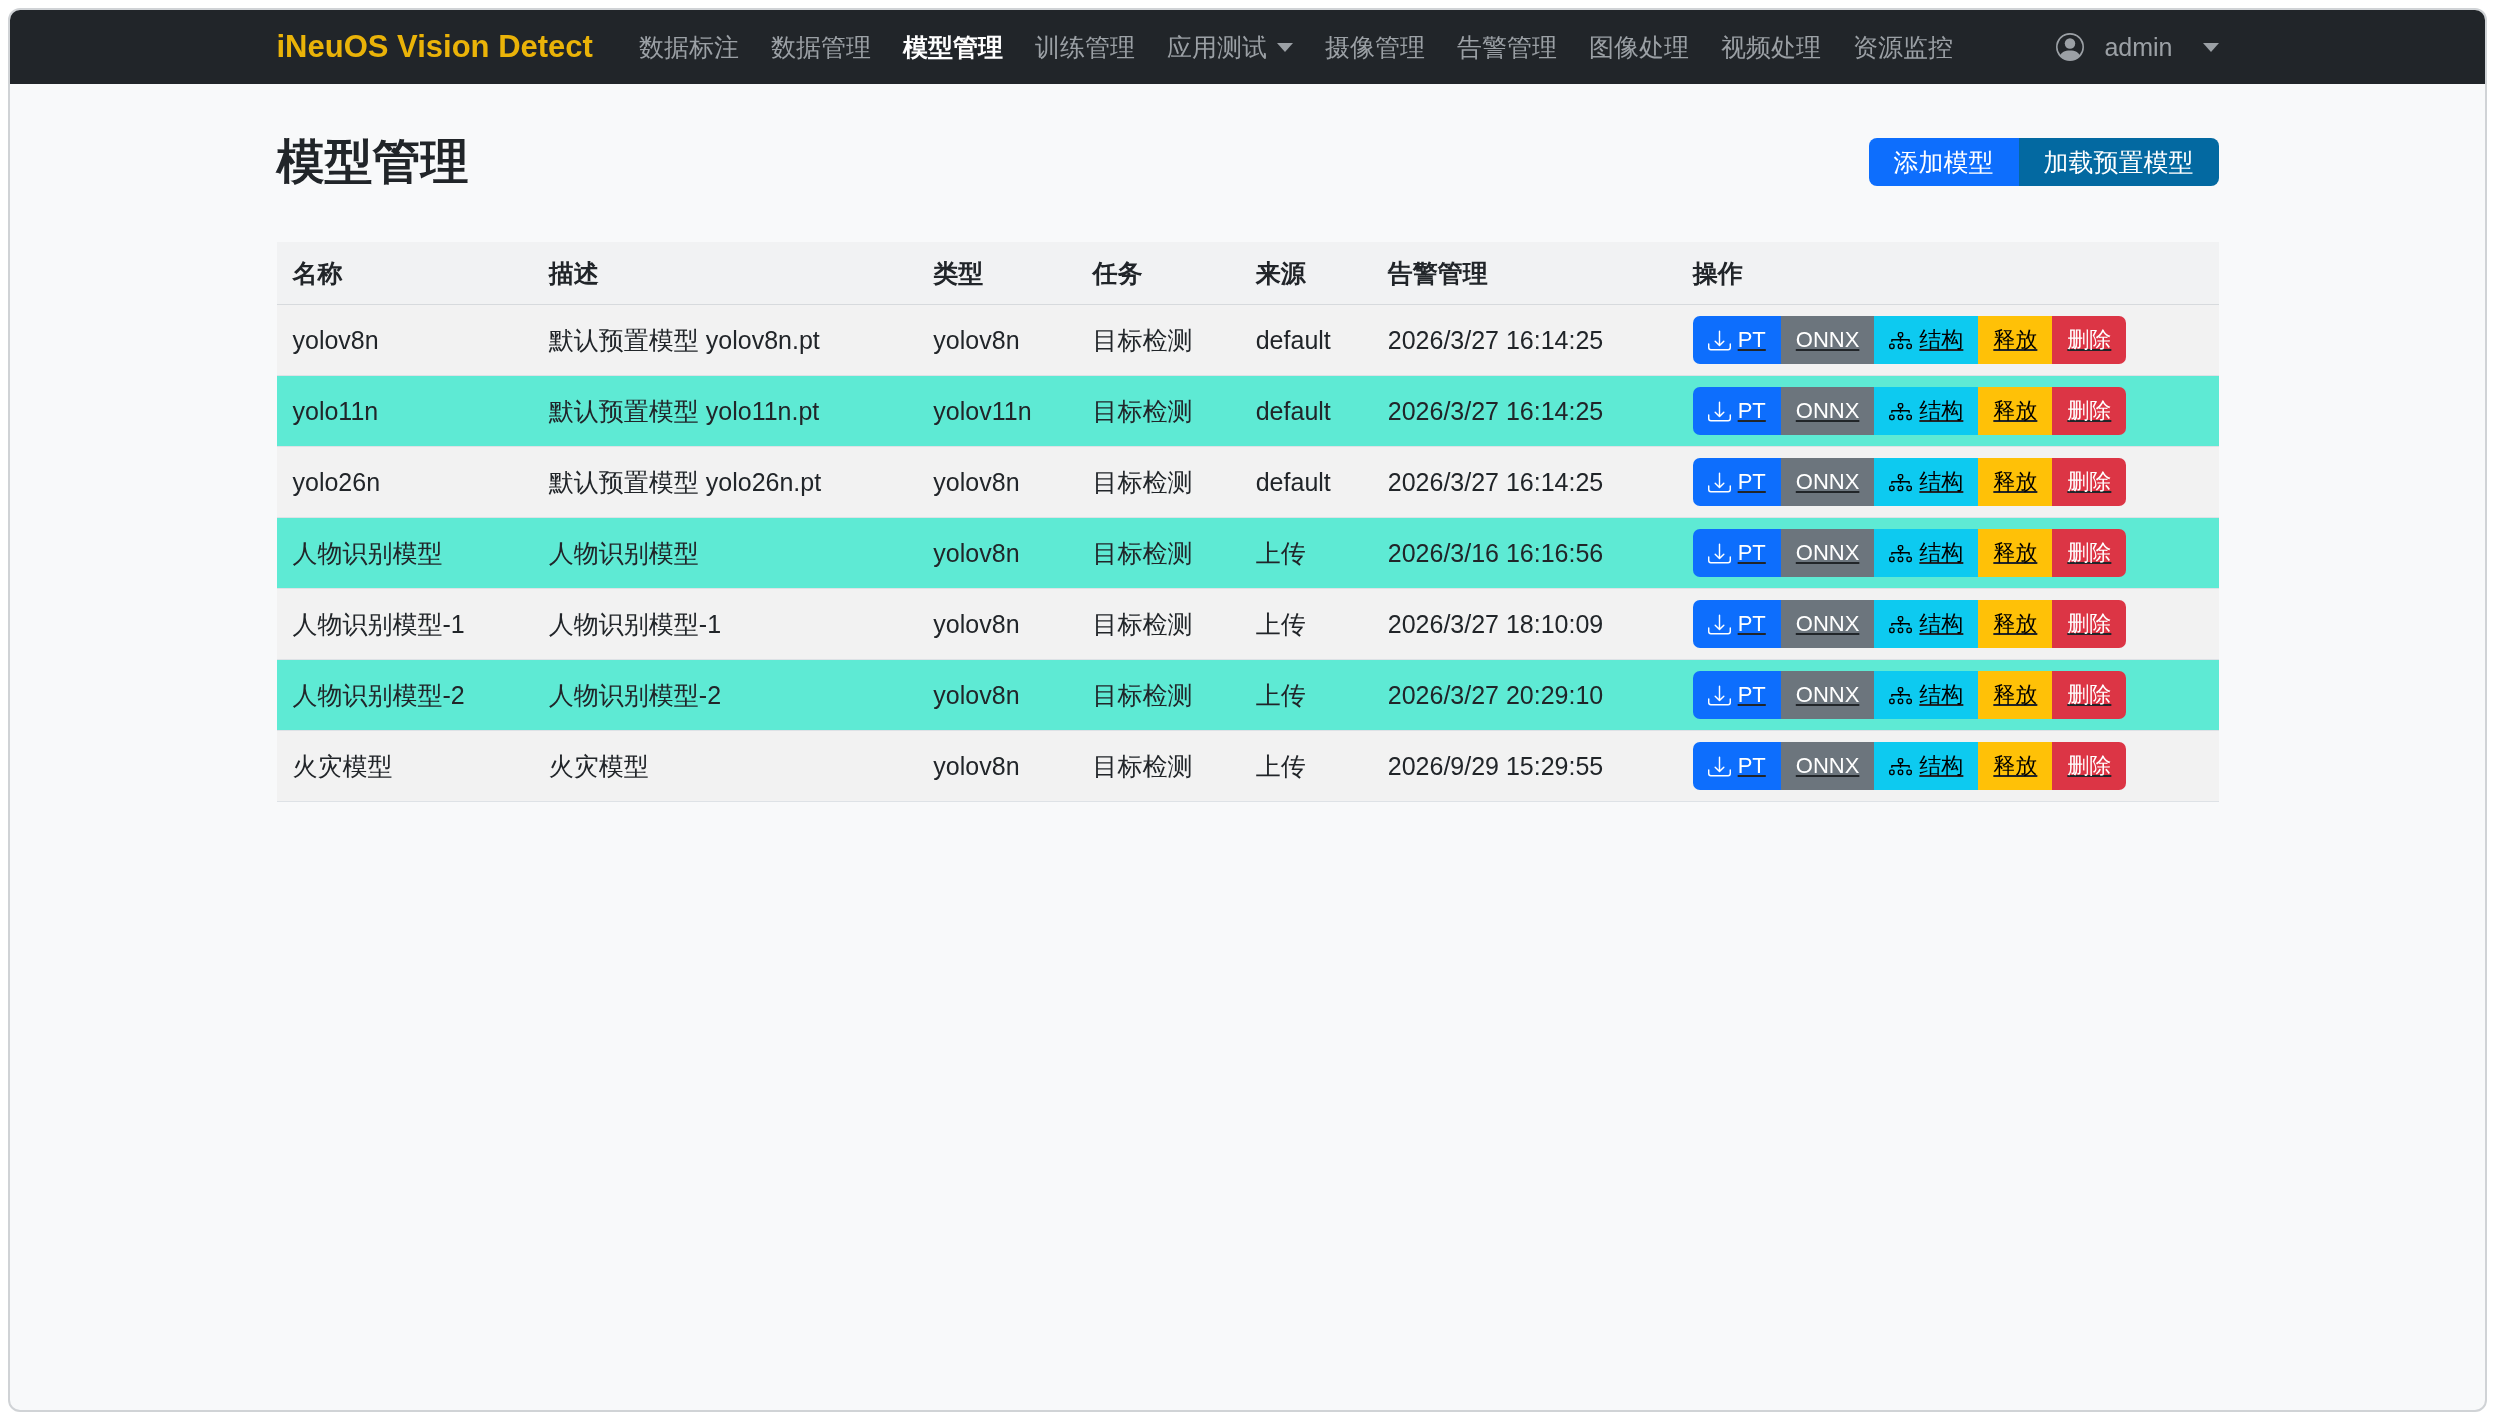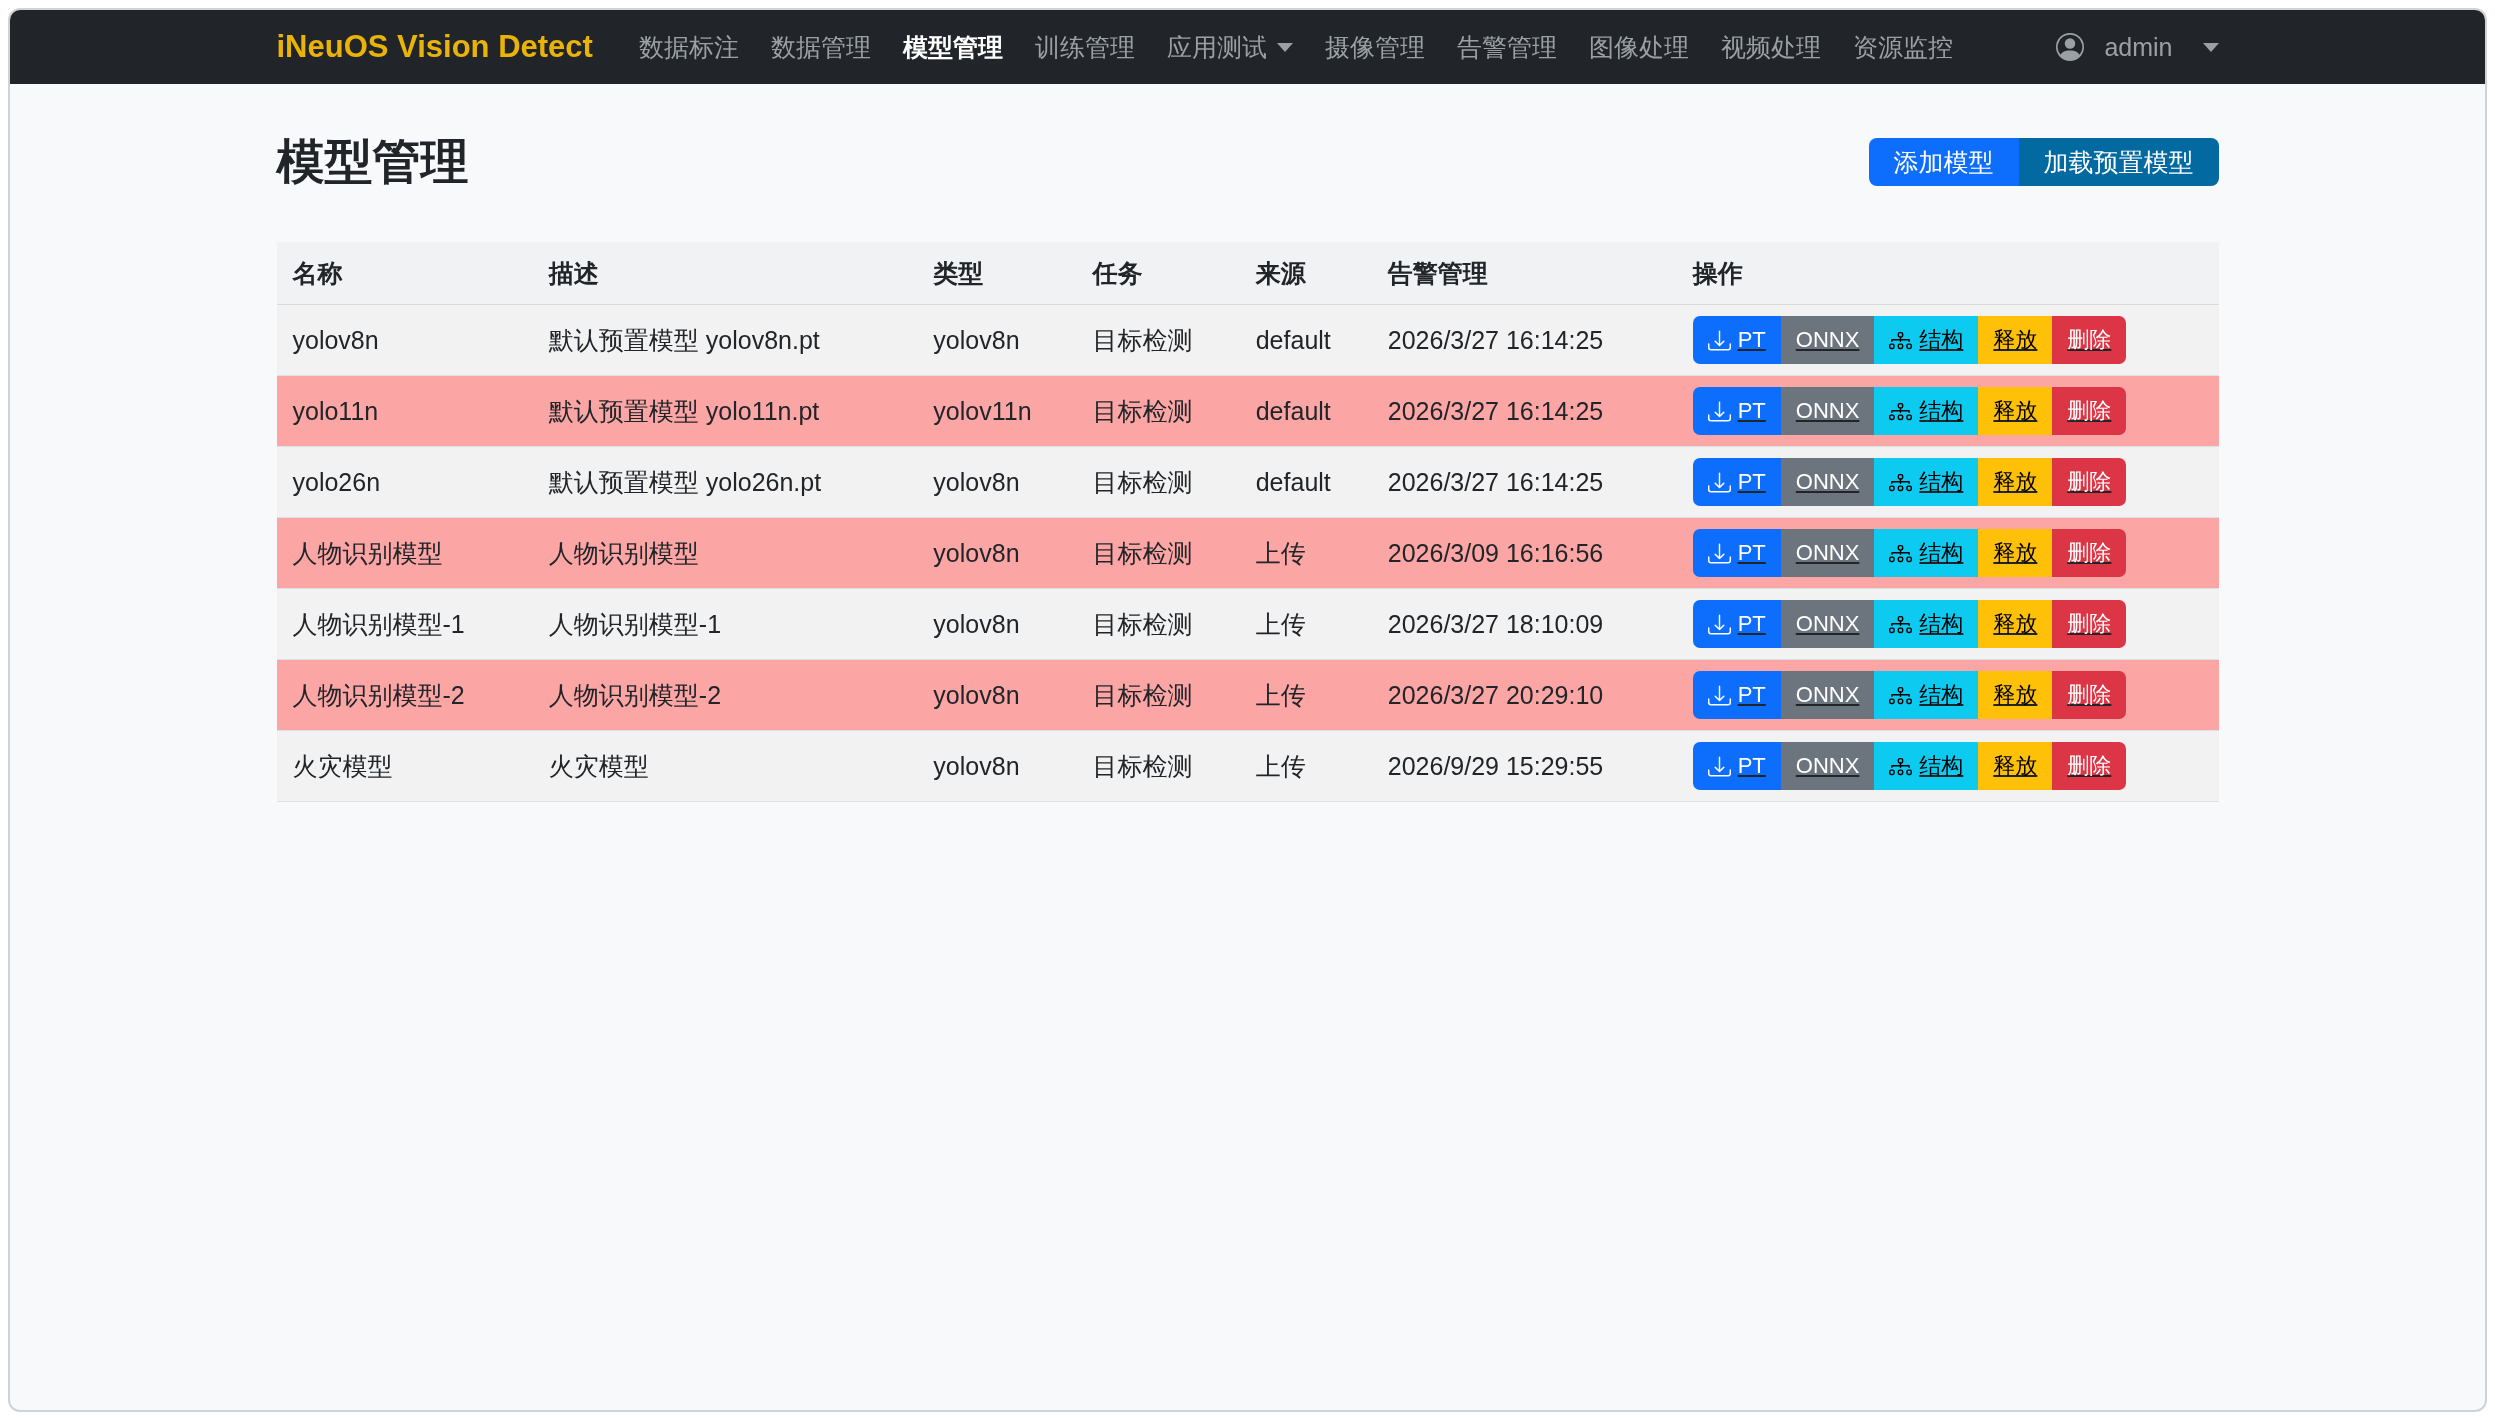--- a/index.html
+++ b/index.html
@@ -22,21 +22,21 @@
   .page-head{margin-top:46px;display:flex;align-items:center;justify-content:space-between;}
   .page-title{font-size:48px;font-weight:600;color:#212529;margin:0;}
   .top-btn-group{display:flex;}
   .top-btn{border:none;height:48px;padding:0 25px;font-size:25px;cursor:pointer;font-family:inherit;white-space:nowrap;}
   .top-btn:first-child{border-radius:8px 0 0 8px;}
   .top-btn:last-child{border-radius:0 8px 8px 0;}
 
   
   .model-table{width:100%;border-collapse:collapse;margin-top:48px;font-size:25px;color:#212529;}
   .model-table th{text-align:left;font-weight:700;height:62px;padding:0 16px;background:#f1f2f3;border-bottom:1px solid #d7dadd;}
-  .model-table td{height:70px;padding:0 16px;border-bottom:1px solid #dee2e6;background:#fca5a5;white-space:nowrap;}
+  .model-table td{height:70px;padding:0 16px;border-bottom:1px solid #dee2e6;background:#5eead4;white-space:nowrap;}
   .model-table tbody tr:nth-child(odd) td{background:#f2f2f2;}
 
   .row-btn-group{display:inline-flex;vertical-align:middle;text-decoration:underline;}
   .row-btn{border:none;height:48px;padding:0 15px;font-size:22px;display:inline-flex;align-items:center;gap:7px;cursor:pointer;font-family:inherit;white-space:nowrap;}
   .row-btn:first-child{border-radius:7px 0 0 7px;}
   .row-btn:last-child{border-radius:0 7px 7px 0;}
   .btn-icon svg{width:23px;height:23px;display:block;}
 </style>
 </head>
 <body>
@@ -209,21 +209,21 @@
                   <span>删除</span>
                 </button>
               </div></td>
           </tr>
           <tr>
             <td>人物识别模型</td>
             <td>人物识别模型</td>
             <td>yolov8n</td>
             <td>目标检测</td>
             <td>上传</td>
-            <td>2026/3/09 16:16:56</td>
+            <td>2026/3/16 16:16:56</td>
             <td><div class="row-btn-group">
                 <button class="row-btn" style="background: rgb(13, 110, 253); color: rgb(255, 255, 255);">
                   <span class="btn-icon">
                     <svg viewBox="0 0 16 16" fill="currentColor">
                       <path d="M.5 9.9a.5.5 0 0 1 .5.5v2.5a1 1 0 0 0 1 1h12a1 1 0 0 0 1-1v-2.5a.5.5 0 0 1 1 0v2.5a2 2 0 0 1-2 2H2a2 2 0 0 1-2-2v-2.5a.5.5 0 0 1 .5-.5z"></path>
                       <path d="M7.646 11.854a.5.5 0 0 0 .708 0l3-3a.5.5 0 0 0-.708-.708L8.5 10.293V1.5a.5.5 0 0 0-1 0v8.793L5.354 8.146a.5.5 0 1 0-.708.708l3 3z"></path>
                     </svg>
                   </span>
                   <span>PT</span>
                 </button>

